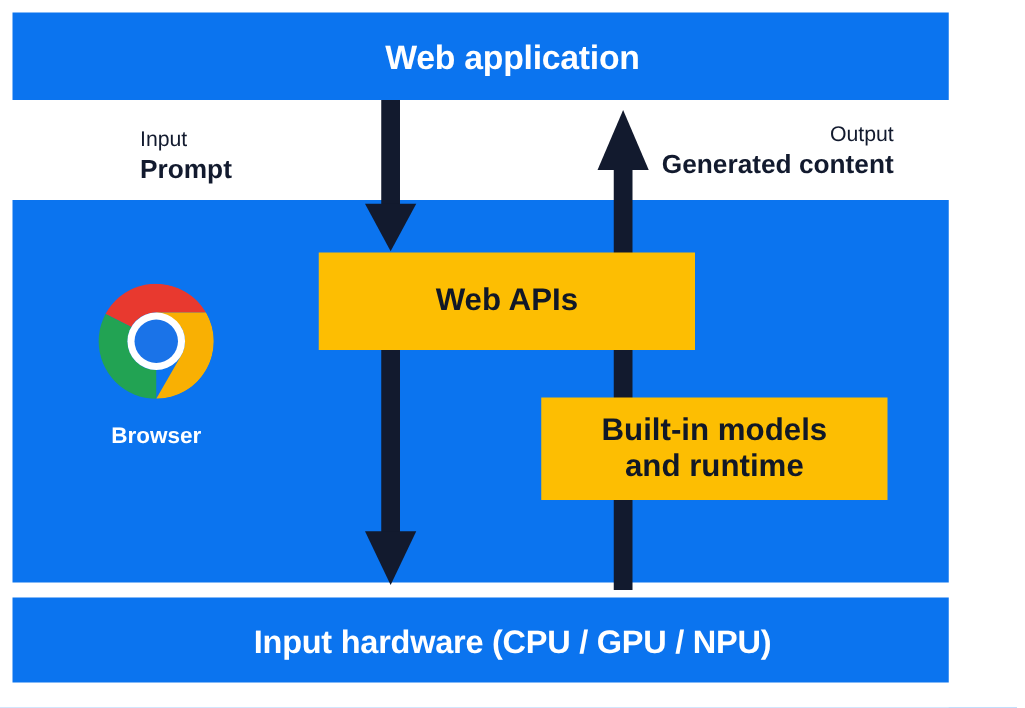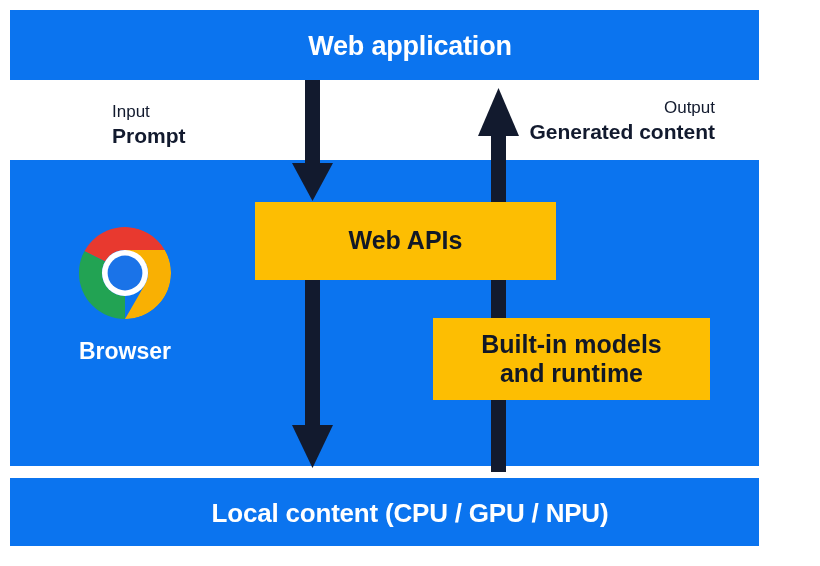--- a/index.html
+++ b/index.html
@@ -75,21 +75,21 @@
     width: 94px;
     height: 94px;
   }
   #browser-label {
     position: absolute;
     left: 40px;
     top: 338px;
     width: 170px;
     text-align: center;
     color: #ffffff;
-    font-size: 23px;
+    font-size: 18px;
     font-weight: bold;
   }
 
   
   .yellow-box {
     position: absolute;
     background: #fdbe02;
     display: flex;
     align-items: center;
     justify-content: center;
@@ -149,21 +149,21 @@
 
 <div id="diagram">
 
   <div class="band" id="band-web-application">
     <div class="band-title">Web application</div>
   </div>
 
   <div class="band" id="band-browser"></div>
 
   <div class="band" id="band-local-hardware">
-    <div class="band-title">Local content (CPU / GPU / NPU)</div>
+    <div class="band-title">Input hardware (CPU / GPU / NPU)</div>
   </div>
 
   <div id="chrome-logo-wrap">
     <svg width="94" height="94" viewBox="0 0 100 100">
       <defs>
         <clipPath id="clip-circle">
           <circle cx="50" cy="50" r="49"></circle>
         </clipPath>
       </defs>
       <g clip-path="url(#clip-circle)">

